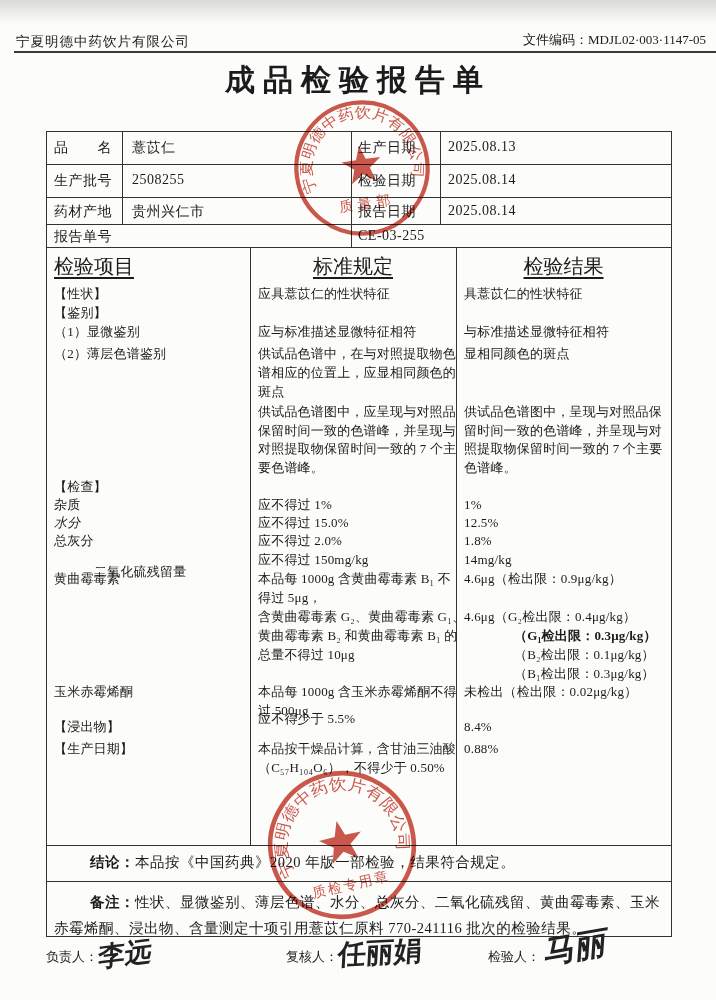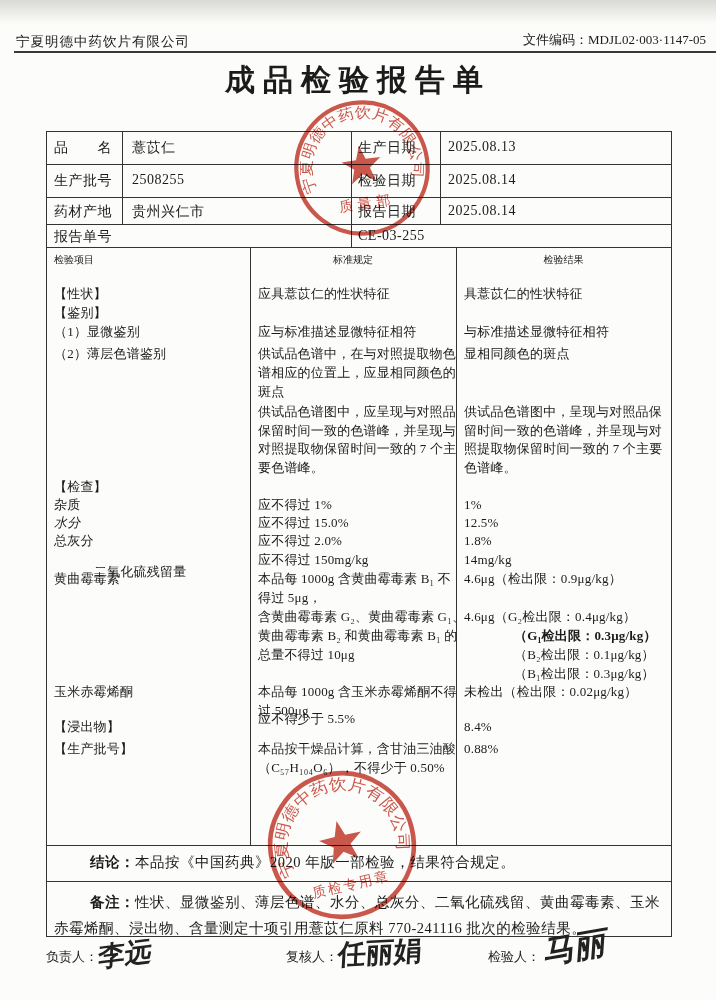--- a/index.html
+++ b/index.html
@@ -12,21 +12,21 @@
   .hdr-code{position:absolute;right:10px;top:31px;font-size:13px;}
   .hdr-rule{position:absolute;left:14px;right:0;top:51px;height:2px;background:#3a3a3a;}
   .title{position:absolute;left:0;top:60px;width:716px;text-align:center;
          font-size:30px;font-weight:bold;letter-spacing:8px;}
   
   .hline,.vline{position:absolute;background:#333;}
   .hline{height:1px;}
   .vline{width:1px;}
   
   .cell{position:absolute;font-size:14px;white-space:nowrap;letter-spacing:.5px;}
-  .thead{position:absolute;font-size:10px;text-underline-offset:4px;white-space:nowrap;}
+  .thead{position:absolute;font-size:20px;text-decoration:underline;text-underline-offset:4px;white-space:nowrap;}
   .col{position:absolute;top:283px;height:562px;}
   .tl{position:absolute;left:0;white-space:nowrap;font-size:13px;line-height:17px;letter-spacing:.2px;}
   .conclusion{position:absolute;left:54px;right:52px;top:853px;font-size:14.5px;letter-spacing:.5px;padding-left:36px;}
   .remark{position:absolute;left:54px;right:48px;top:889px;font-size:14.5px;line-height:26px;
           letter-spacing:.5px;text-indent:36px;}
   .b{font-weight:bold;}
   
   .siglabel{position:absolute;top:948px;font-size:13px;}
   .sig{position:absolute;font-weight:bold;color:#222;white-space:nowrap;
        font-family:"DejaVu Serif","Liberation Serif",serif;}
@@ -95,21 +95,21 @@
       <div class="tl" style="top: 40px;">（1）显微鉴别</div>
       <div class="tl" style="top: 62px;">（2）薄层色谱鉴别</div>
       <div class="tl" style="top: 195px;">【检查】</div>
       <div class="tl" style="top: 213px;">杂质</div>
       <div class="tl" style="top: 231px; font-style: italic;">水分</div>
       <div class="tl" style="top: 249px;">总灰分</div>
       <div class="tl" style="top: 280px; margin-left: 40px;">二氧化硫残留量</div>
       <div class="tl" style="top: 287px;">黄曲霉毒素</div>
       <div class="tl" style="top: 400px;">玉米赤霉烯酮</div>
       <div class="tl" style="top: 435px;">【浸出物】</div>
-      <div class="tl" style="top: 457px;">【生产批号】</div>
+      <div class="tl" style="top: 457px;">【生产日期】</div>
     </div>
   <div class="col" style="left:258px;width:196px;">
       <div class="tl" style="top: 2px;">应具薏苡仁的性状特征</div>
       <div class="tl" style="top: 40px;">应与标准描述显微特征相符</div>
       <div class="tl" style="top: 62px;">供试品色谱中，在与对照提取物色</div>
       <div class="tl" style="top: 81px;">谱相应的位置上，应显相同颜色的</div>
       <div class="tl" style="top: 100px;">斑点</div>
       <div class="tl" style="top: 120px;">供试品色谱图中，应呈现与对照品</div>
       <div class="tl" style="top: 139px;">保留时间一致的色谱峰，并呈现与</div>
       <div class="tl" style="top: 157px;">对照提取物保留时间一致的 7 个主</div>

